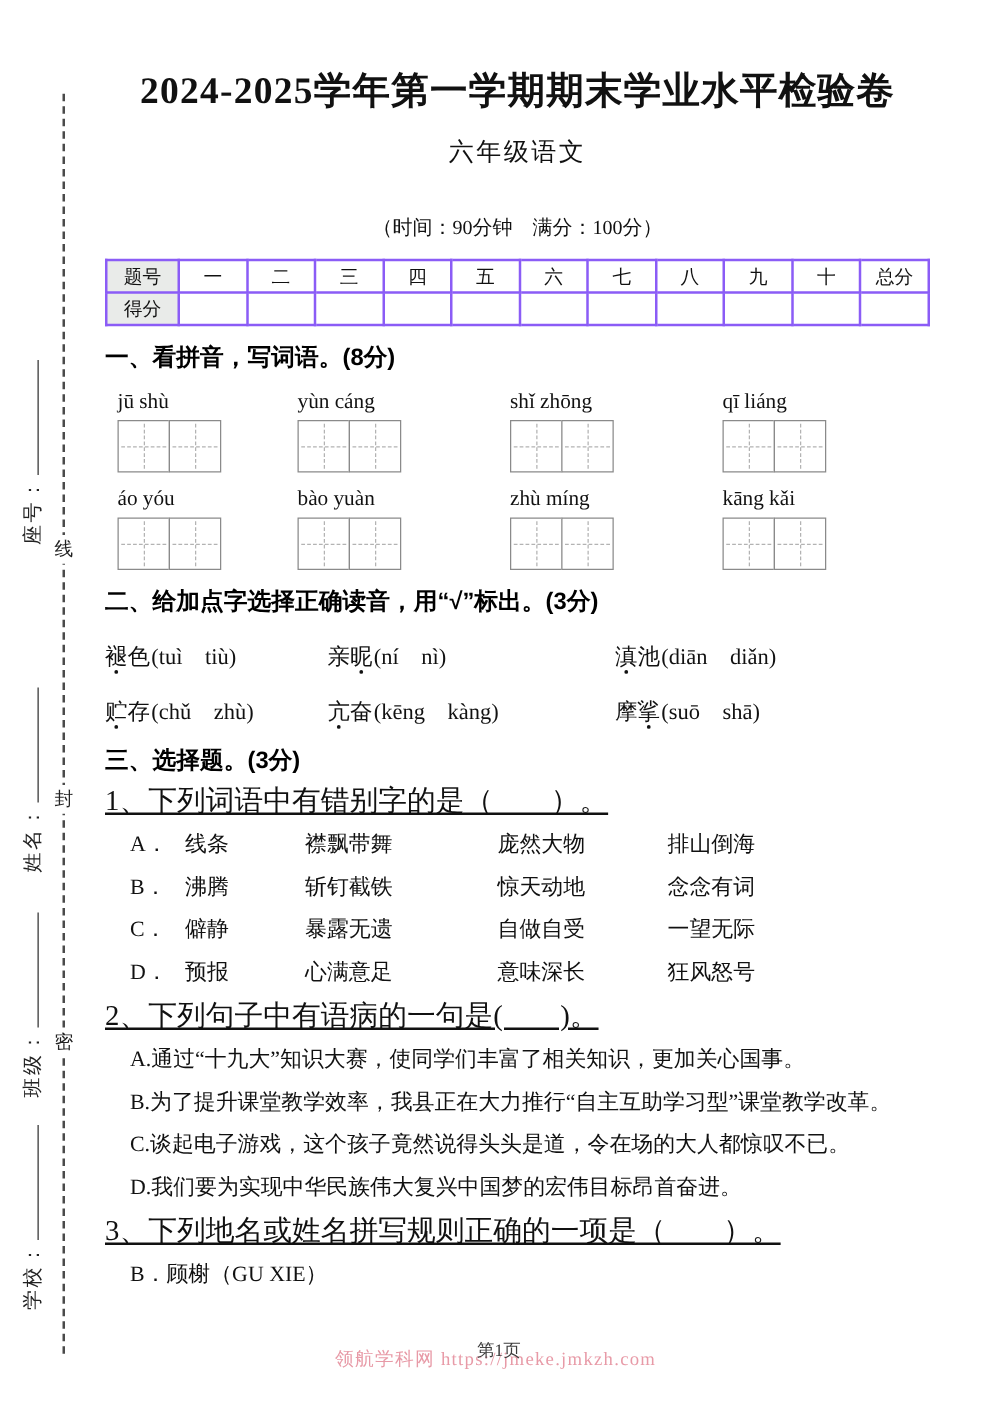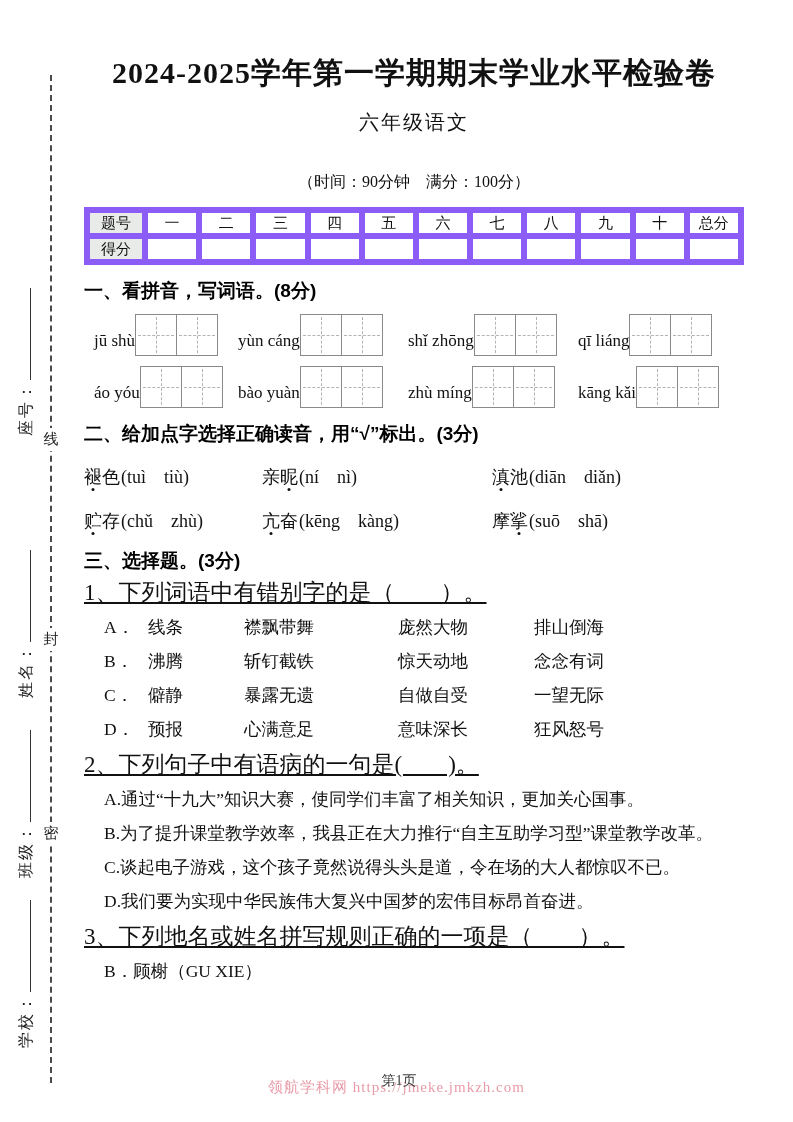--- a/index.html
+++ b/index.html
@@ -44,34 +44,34 @@
   h2.subtitle {
     font-size:20px; line-height:36px; font-weight:400; text-align:center;
     margin-top:12px; font-family:"Liberation Serif", serif; letter-spacing:2px;
   }
   .info { font-size:16px; text-align:center; margin-top:32px; }
 
   table.score-table {
     width:100%; border-collapse:collapse; table-layout:fixed; margin-top:14px;
   }
   table.score-table td {
-    border:6px solid #8b5cf6; height:26px; text-align:center;
+    border:2px solid #8b5cf6; height:26px; text-align:center;
     font-size:15px; font-family:"Liberation Sans", sans-serif;margin-left:28px;
   }
   table.score-table td.shade { background:#e9ebe9; }
   table.score-table td:first-child { width:58px; }
 
   .sec-heading {
     font-family:"Liberation Sans", sans-serif; font-weight:700;
     font-size:19px; line-height:26px; margin-top:13px; color:#000;
   }
 
   
   .py-row { display:flex; margin-top:10px; padding-left:10px; }
-  .word-block { width:84px; display:flex; flex-direction:row; align-items:flex-end; }
+  .word-block { width:84px; display:flex; flex-direction:column; align-items:flex-start; }
   .word-block:nth-child(2) { margin-left:60px; }
   .word-block:nth-child(3) { margin-left:86px; }
   .word-block:nth-child(4) { margin-left:86px; }
   .pinyin { font-size:17px; line-height:22px; white-space:nowrap; margin-bottom:4px; }
   .tzg-pair { display:flex; }
   .tzg { width:42px; height:42px; border:1px solid #8a8a8a; position:relative; background:#fff; }
   .tzg + .tzg { margin-left:-1px; }
   .tzg::before { content:""; position:absolute; left:2px; right:2px; top:50%; border-top:1px dashed #b3b3b3; }
   .tzg::after  { content:""; position:absolute; top:2px; bottom:2px; left:50%; border-left:1px dashed #b3b3b3; }
 

